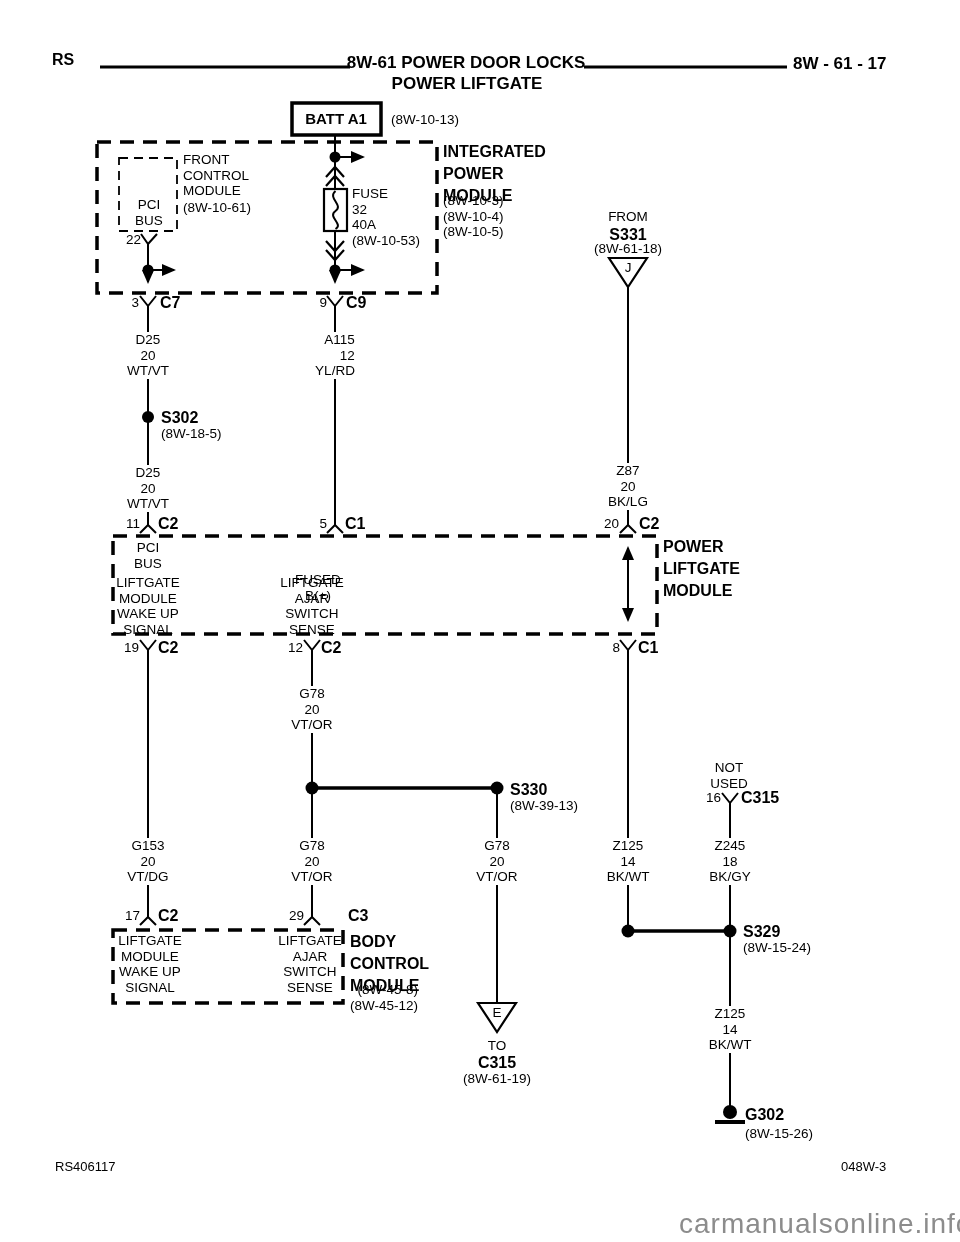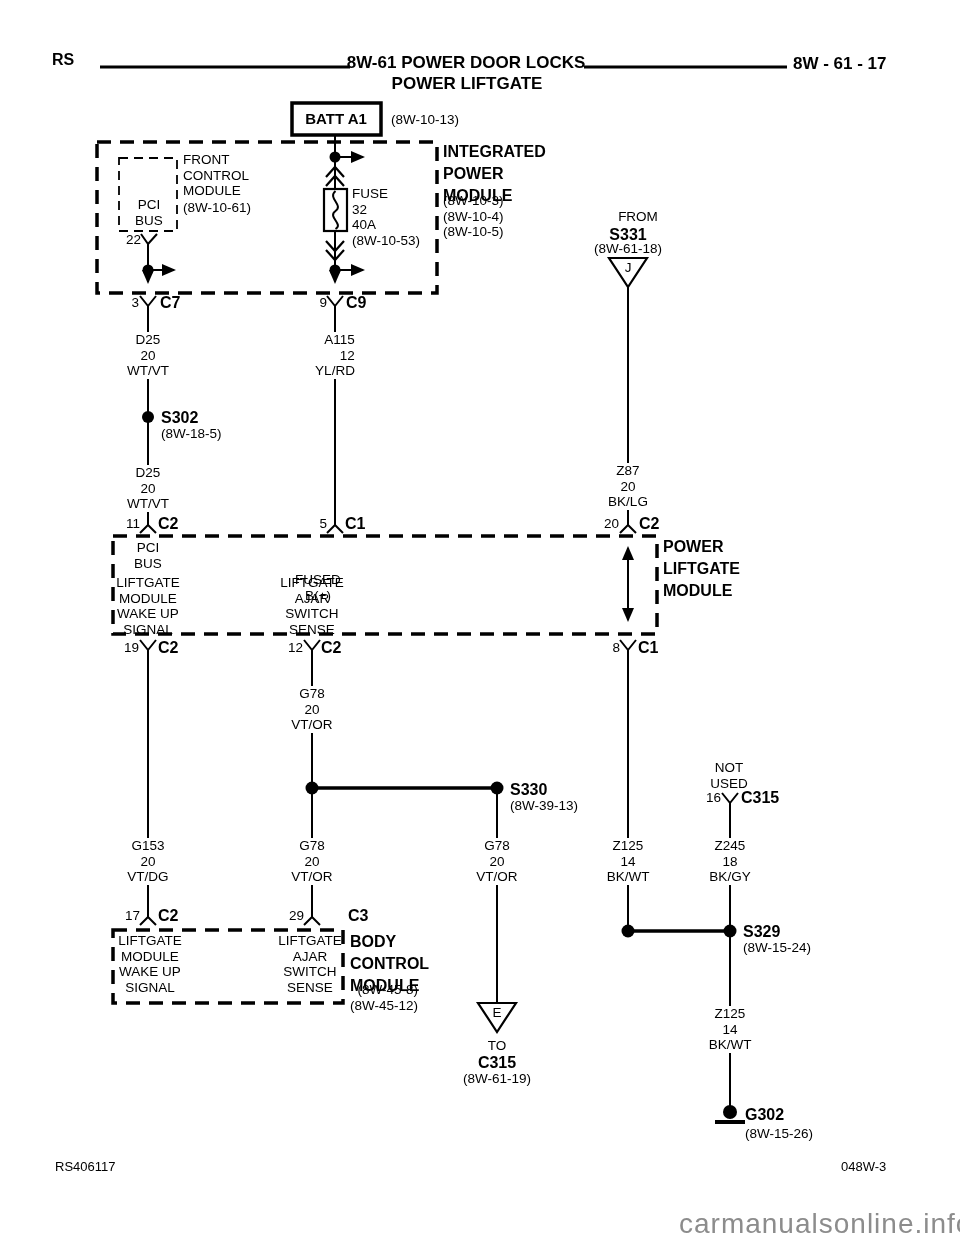--- a/index.html
+++ b/index.html
@@ -220,21 +220,21 @@
 
   <div class="t b s16" style="left:161px;top:407px;">S302</div>
   <div class="t s13" style="left:161px;top:426px;">(8W-18-5)</div>
   <div class="t b s16" style="left:510px;top:779px;">S330</div>
   <div class="t s13" style="left:510px;top:798px;">(8W-39-13)</div>
   <div class="t b s16" style="left:743px;top:921px;">S329</div>
   <div class="t s13" style="left:743px;top:940px;">(8W-15-24)</div>
   <div class="t b s16" style="left:745px;top:1104px;">G302</div>
   <div class="t s13" style="left:745px;top:1126px;">(8W-15-26)</div>
 
-  <div class="t s13 c" style="left:628px;top:209px;margin-left:10px;">FROM</div>
+  <div class="t s13 c" style="left:628px;top:209px;">FROM</div>
   <div class="t b s16 c" style="left:628px;top:224px;">S331</div>
   <div class="t s13 c" style="left:628px;top:241px;">(8W-61-18)</div>
   <div class="t s13 c" style="left:628px;top:260px;">J</div>
 
   <div class="t s13 c" style="left:497px;top:1005px;">E</div>
   <div class="t s13 c" style="left:497px;top:1038px;">TO</div>
   <div class="t b s16 c" style="left:497px;top:1052px;">C315</div>
   <div class="t s13 c" style="left:497px;top:1071px;">(8W-61-19)</div>
 
   <div class="t b s16 lines" style="left:663px;top:536px;">POWER

